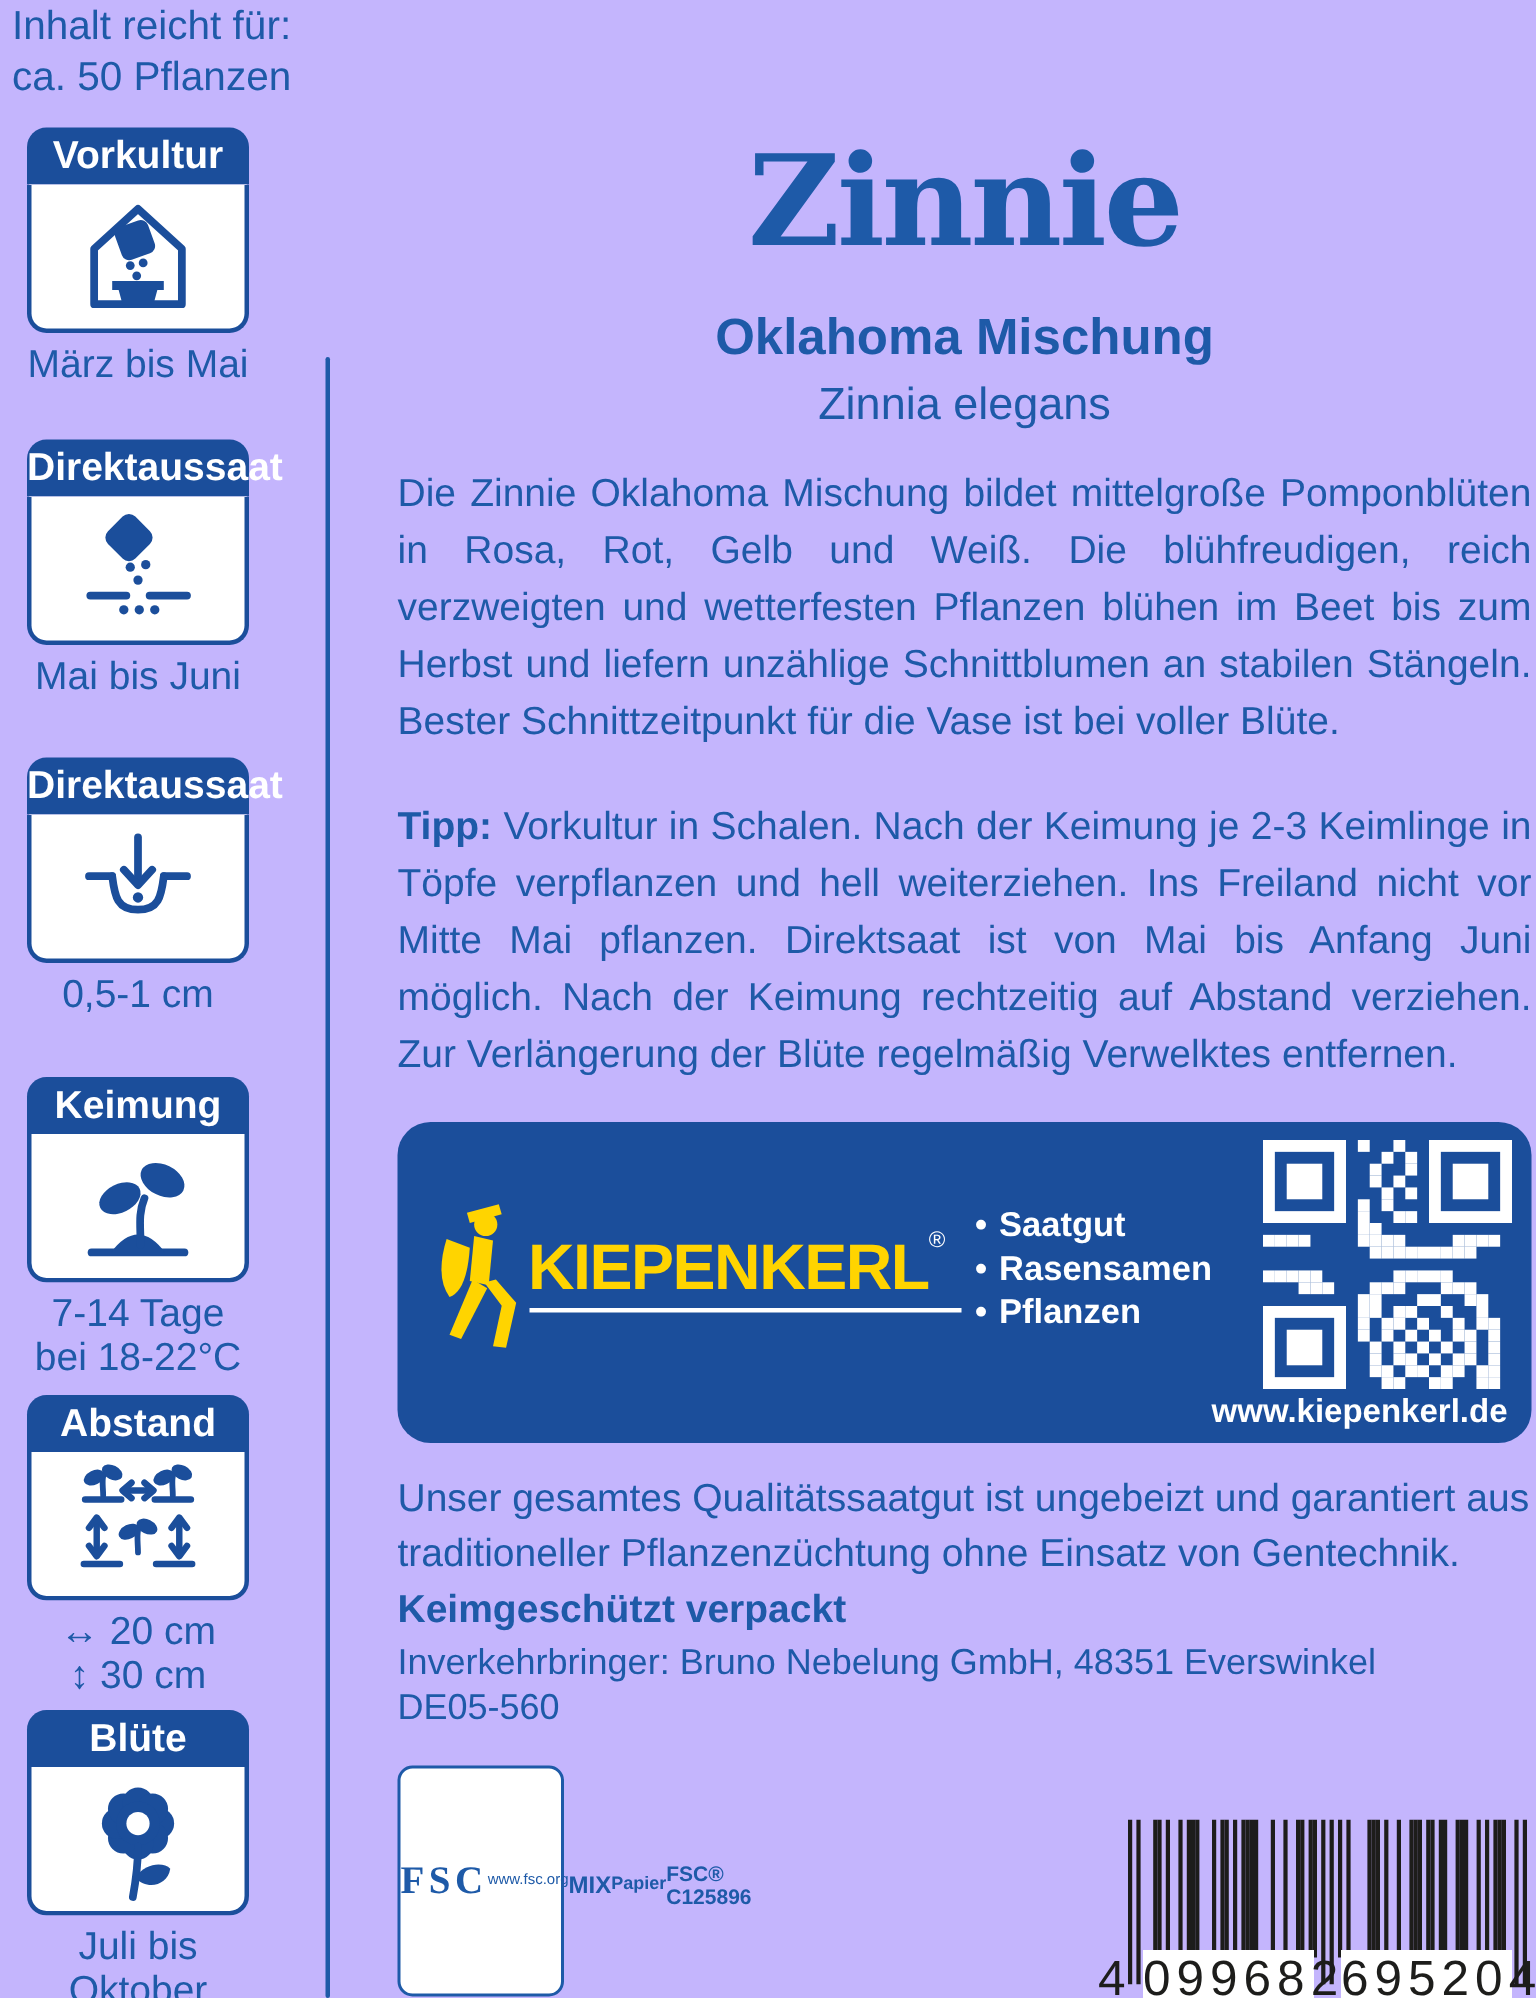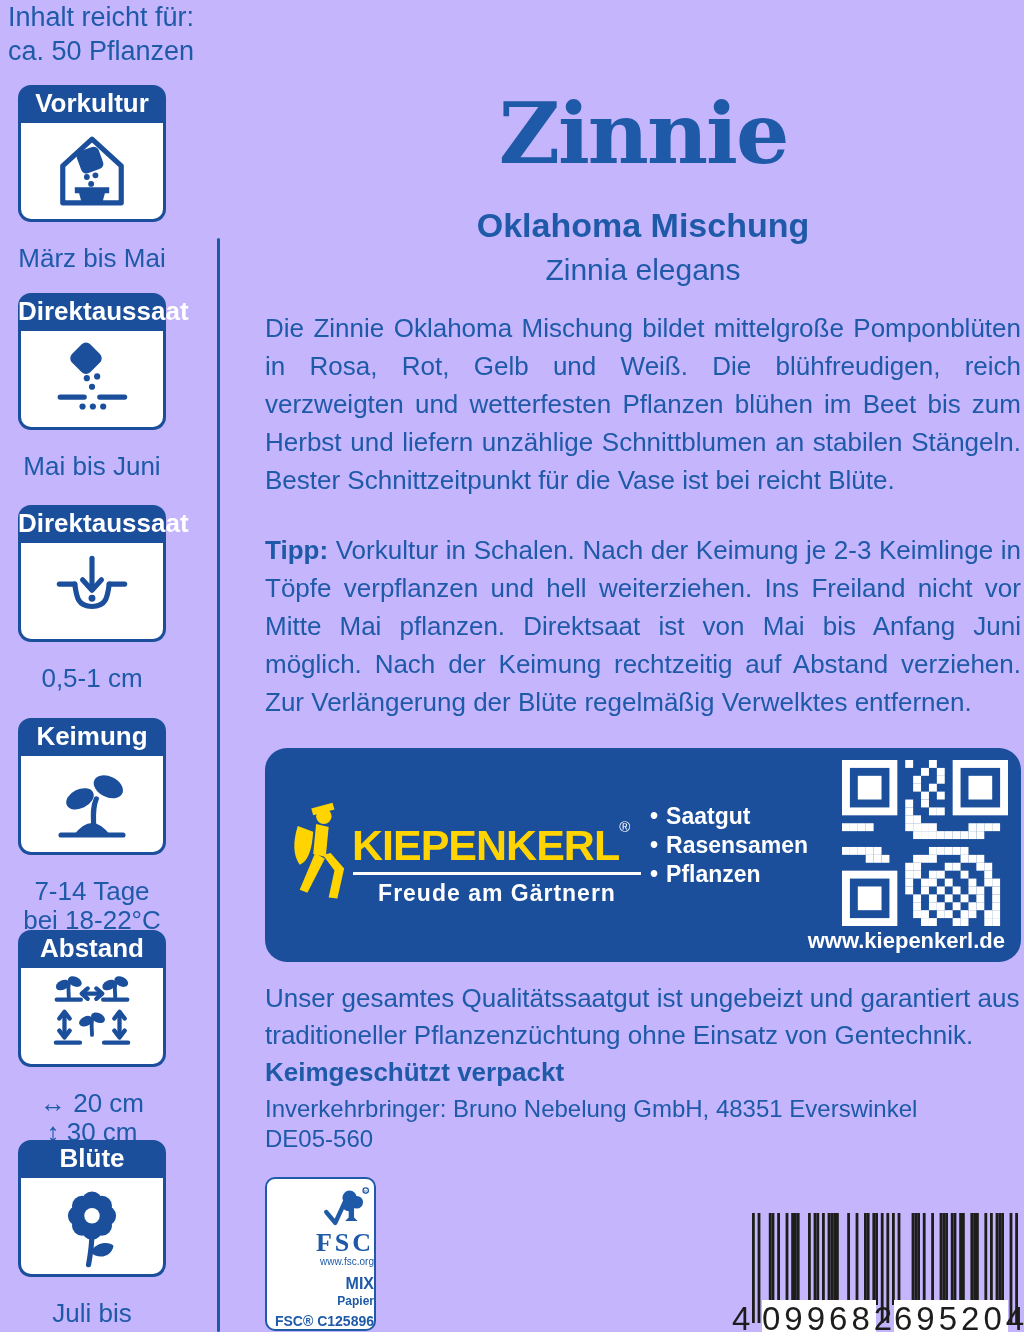--- a/index.html
+++ b/index.html
@@ -14,21 +14,21 @@
 
   
   .content-note{position:absolute;left:8px;top:0px;font-size:27px;line-height:34px;color:var(--blue-text);}
 
   
   .card{position:absolute;left:18px;width:148px;}
   .card-header{background:var(--blue);color:#fff;font-weight:bold;font-size:26px;text-align:center;
     border-radius:13px 13px 0 0;padding:3px 0 4px;}
   .card-body{border:3px solid var(--blue);border-top:none;border-radius:0 0 13px 13px;height:96px;
     display:flex;align-items:center;justify-content:center;background:#fff;color:var(--blue);}
-  .card-caption{color:var(--blue-text);font-size:26px;line-height:29px;text-align:center;margin-top:22px;}
+  .card-caption{color:var(--blue-text);font-size:26px;line-height:29px;text-align:center;margin-top:6px;}
 
   .divider{position:absolute;left:217px;top:238px;width:3px;height:1094px;background:var(--blue-text);border-radius:2px;}
 
   
   .main{position:absolute;left:265px;top:0;width:756px;}
   .title{margin-top:88px;text-align:center;font-family:"DejaVu Serif",serif;font-weight:bold;
     font-size:84px;line-height:92px;color:var(--blue-text);letter-spacing:-2px;}
   .subtitle{margin-top:26px;text-align:center;font-size:34px;font-weight:bold;color:var(--blue-text);}
   .botanical{margin-top:8px;text-align:center;font-size:30px;color:var(--blue-text);}
   .paragraph{margin-top:22px;font-size:26px;line-height:38px;text-align:justify;color:var(--blue-text);}
@@ -51,21 +51,21 @@
   .qr{position:absolute;left:577px;top:12px;width:166px;height:166px;}
   .brand-website{position:absolute;right:16px;top:180px;color:#fff;font-size:22px;font-weight:bold;}
 
   
   .quality{position:absolute;left:265px;top:980px;width:758px;font-size:26px;line-height:37px;color:var(--blue-text);}
   .quality .pack{font-weight:bold;}
   .distributor{position:absolute;left:265px;top:1094px;width:758px;font-size:24px;line-height:30px;color:var(--blue-text);}
 
   
   .fsc{position:absolute;left:265px;top:1177px;width:107px;height:150px;border:2px solid var(--blue-text);
-    border-radius:10px;background:#fff;display:flex;flex-direction:column;align-items:flex-end;color:var(--blue-text);}
+    border-radius:10px;background:#fff;display:flex;flex-direction:row;align-items:center;color:var(--blue-text);}
   .fsc svg{margin-top:8px;}
   .fsc .acronym{font-family:"Liberation Serif",serif;font-weight:bold;font-size:26px;letter-spacing:3px;line-height:26px;}
   .fsc .url{font-size:10px;line-height:12px;}
   .fsc .mix{font-weight:bold;font-size:16px;margin-top:7px;line-height:17px;}
   .fsc .material{font-weight:bold;font-size:12px;margin-top:3px;line-height:13px;}
   .fsc .license{font-weight:bold;font-size:14px;margin-top:6px;line-height:15px;}
 
   
   .barcode{position:absolute;left:752px;top:1213px;width:270px;height:119px;color:var(--ink);}
   .barcode svg{display:block;}
@@ -199,38 +199,37 @@
     <div class="card-caption">Juli bis</div>
     <div class="card-caption" style="margin-top:0">Oktober</div>
   </div>
 
   <div class="divider"></div>
 
   <div class="main">
     <div class="title">Zinnie</div>
     <div class="subtitle">Oklahoma Mischung</div>
     <div class="botanical">Zinnia elegans</div>
-    <div class="paragraph">Die Zinnie Oklahoma Mischung bildet mittelgroße Pomponblüten in Rosa, Rot, Gelb und Weiß. Die blühfreudigen, reich verzweigten und wetterfesten Pflanzen blühen im Beet bis zum Herbst und liefern unzählige Schnittblumen an stabilen Stängeln. Bester Schnittzeitpunkt für die Vase ist bei reicht Blüte.</div>
+    <div class="paragraph">Die Zinnie Oklahoma Mischung bildet mittelgroße Pomponblüten in Rosa, Rot, Gelb und Weiß. Die blühfreudigen, reich verzweigten und wetterfesten Pflanzen blühen im Beet bis zum Herbst und liefern unzählige Schnittblumen an stabilen Stängeln. Bester Schnittzeitpunkt für die Vase ist bei voller Blüte.</div>
     <div class="paragraph tip"><span class="bold">Tipp:</span><span> Vorkultur in Schalen. Nach der Keimung je 2-3 Keimlinge in Töpfe verpflanzen und hell weiterziehen. Ins Freiland nicht vor Mitte Mai pflanzen. Direktsaat ist von Mai bis Anfang Juni möglich. Nach der Keimung rechtzeitig auf Abstand verziehen. Zur Verlängerung der Blüte regelmäßig Verwelktes entfernen.</span></div>
   </div>
 
   <div class="brand-box">
     <svg class="brand-man" viewBox="0 0 60 110">
       <g fill="currentColor">
         <path d="M22 8 L44 2 L46 9 L24 15 Z"></path>
         <circle cx="35" cy="16" r="8"></circle>
         <path d="M8 26 Q0 52 10 66 Q22 62 24 32 Z"></path>
         <path d="M27 24 L40 27 L37 58 L24 55 Z"></path>
         <path d="M26 54 L10 92 L18 95 L36 60 Z"></path>
         <path d="M34 56 L46 72 L40 100 L49 101 L56 70 L42 54 Z"></path>
       </g>
     </svg>
     <div class="brand-logo"><span class="word">KIEPENKERL</span><span class="reg">®</span></div>
     <div class="brand-rule"></div>
-    <div class="brand-tagline">Freude am Gärtnern</div>
     <div class="product-list">
       <div class="bullet-row"><span class="bullet">•</span><span>Saatgut</span></div>
       <div class="bullet-row"><span class="bullet">•</span><span>Rasensamen</span></div>
       <div class="bullet-row"><span class="bullet">•</span><span>Pflanzen</span></div>
     </div>
     <svg class="qr" id="qr-svg" viewBox="0 0 168 168">
         <rect x="64" y="0" width="8" height="8" fill="#fff"></rect>
         <rect x="88" y="0" width="8" height="8" fill="#fff"></rect>
         <rect x="80" y="8" width="8" height="8" fill="#fff"></rect>
         <rect x="96" y="8" width="8" height="8" fill="#fff"></rect>

